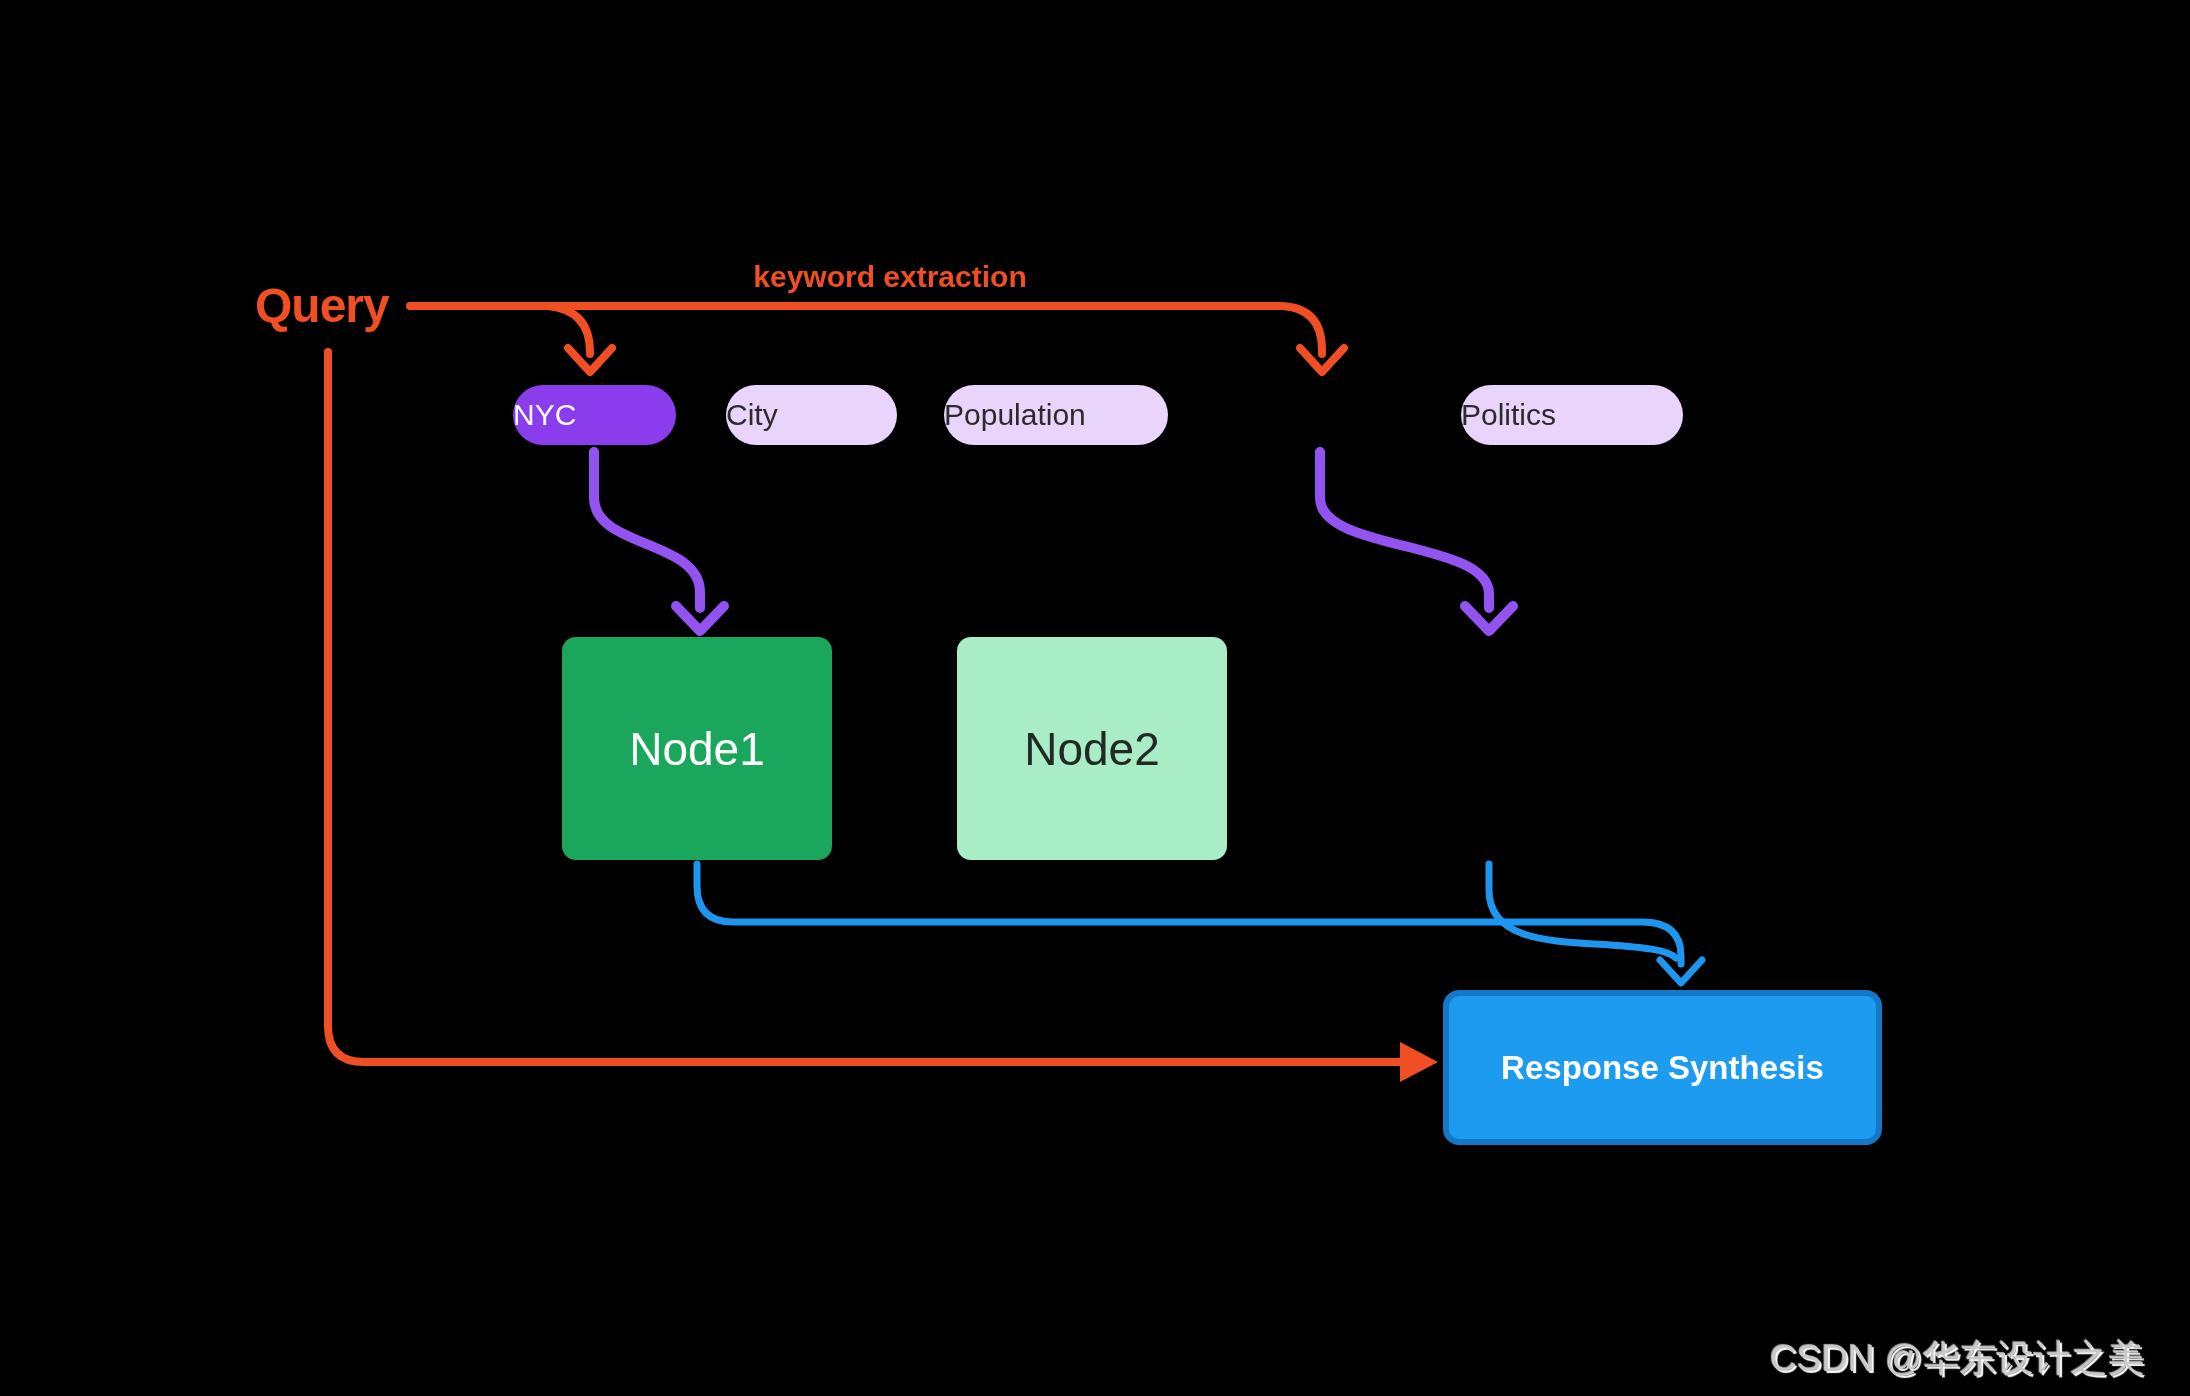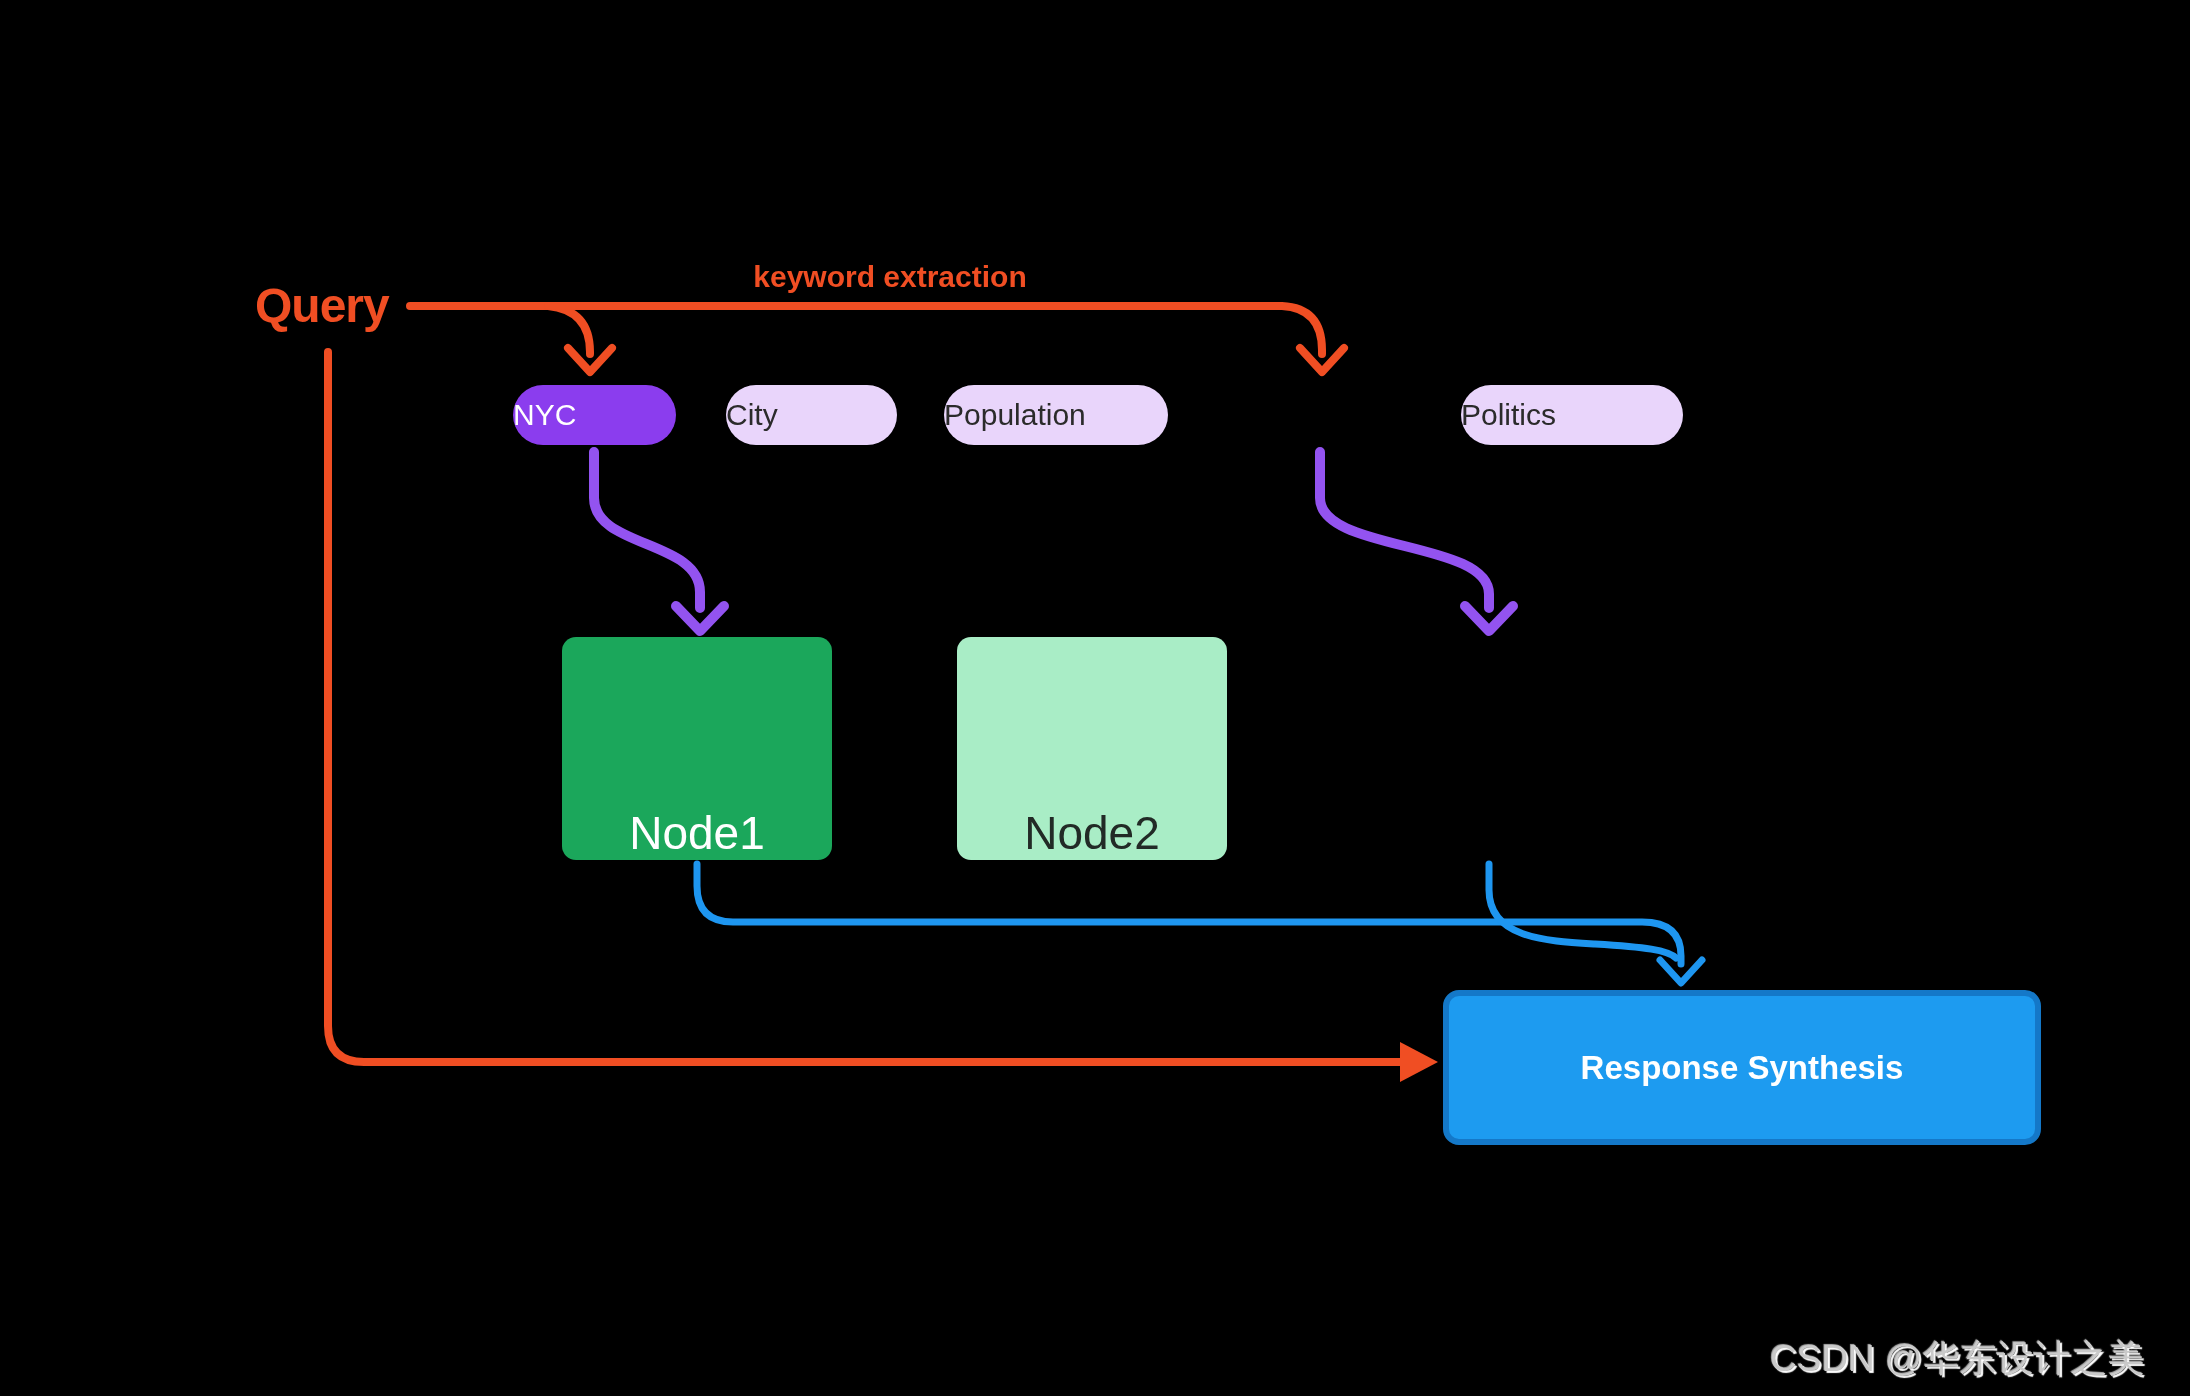--- a/index.html
+++ b/index.html
@@ -32,31 +32,31 @@
   .pill.plain{background:#E9D5FB;color:#2b2b2b;}
   .pill-nyc{left:513px;width:163px;}
   .pill-city{left:726px;width:171px;}
   .pill-population{left:944px;width:224px;}
   .pill-climate{left:1207px;width:225px;}
   .pill-politics{left:1461px;width:222px;}
 
   .node{
     position:absolute;top:637px;width:270px;height:223px;
     border-radius:14px;
-    display:flex;align-items:flex-end;justify-content:center;
+    display:flex;align-items:center;justify-content:center;
     font-size:46px;font-weight:400;
   }
   .node.retrieved{background:#1BA75B;color:#ffffff;}
   .node.skipped{background:#A9EDC6;color:#222a26;}
   .node-1{left:562px;}
   .node-2{left:957px;}
   .node-3{left:1352px;}
 
   .response-box{
-    position:absolute;left:1443px;top:990px;width:598px;height:155px;
+    position:absolute;left:1443px;top:990px;width:439px;height:155px;
     background:#1D9BF0;border:6px solid #1478C8;border-radius:16px;
     box-sizing:border-box;
     display:flex;align-items:center;justify-content:center;
     font-size:33px;font-weight:700;color:#ffffff;
   }
 
   .watermark{
     position:absolute;left:1770px;top:1334px;
     font-size:37px;color:#c9c9c9;
     text-shadow:2px 2px 1px #ffffff, -1px -1px 1px #b0b0b0;

